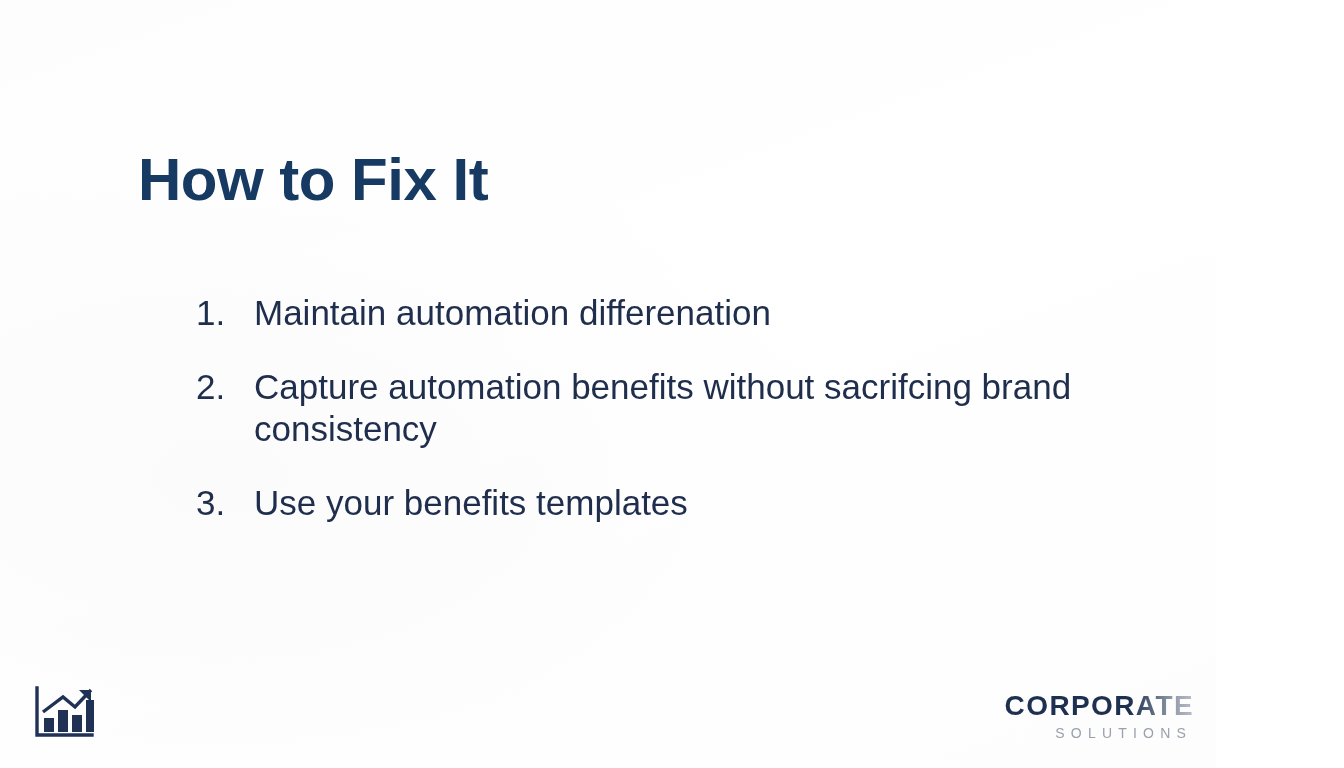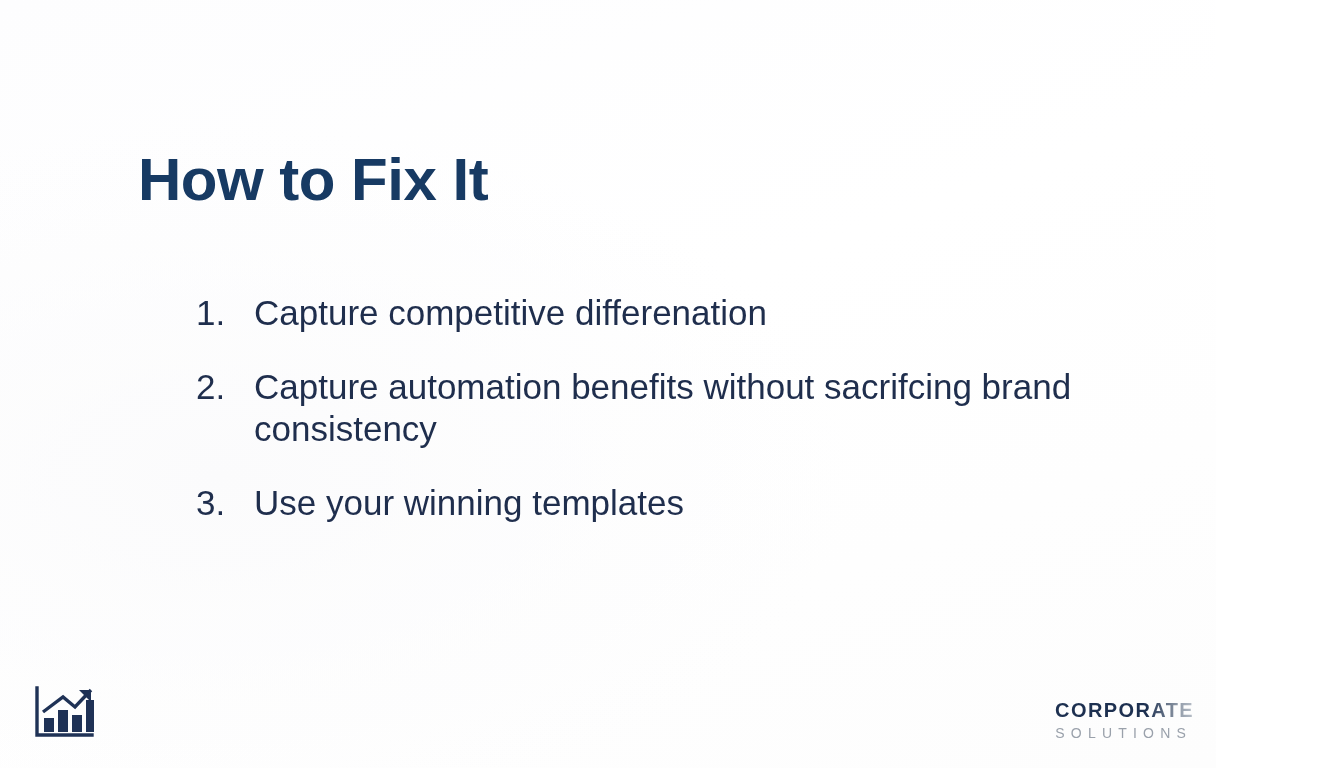--- a/index.html
+++ b/index.html
@@ -75,21 +75,21 @@
 
   
   #brand-lockup {
     position: absolute;
     right: 22px;
     bottom: 28px;
     text-align: right;
     line-height: 1;
   }
   #brand-primary {
-    font-size: 20px;
+    font-size: 28px;
     font-weight: bold;
     letter-spacing: 1.4px;
     background: linear-gradient(90deg, #1d3050 0%, #1d3050 66%, #8e98a6 88%, #b9c0c9 100%);
     -webkit-background-clip: text;
     background-clip: text;
     color: transparent;
     -webkit-text-fill-color: transparent;
     display: block;
   }
   #brand-secondary {
@@ -106,31 +106,31 @@
 <body>
 
 <div id="slide">
 
   <h1 id="slide-title">How to Fix It</h1>
 
   <ol id="bullet-list" style="list-style:none;margin:0;padding:0;">
 
     <li class="list-item">
       <span class="item-number">1.</span>
-      <span class="item-text">Capture competitive differenation</span>
+      <span class="item-text">Maintain automation differenation</span>
     </li>
 
     <li class="list-item">
       <span class="item-number">2.</span>
       <span class="item-text">Capture automation benefits without sacrifcing brand consistency</span>
     </li>
 
     <li class="list-item">
       <span class="item-number">3.</span>
-      <span class="item-text">Use your winning templates</span>
+      <span class="item-text">Use your benefits templates</span>
     </li>
 
   </ol>
 
   <div id="logo-mark">
     <svg viewBox="0 0 62 54" width="62" height="54" xmlns="http://www.w3.org/2000/svg">
 
       <path d="M5 2 L5 49 L60 49" fill="none" stroke="#1f3256" stroke-width="3.4" stroke-linecap="square"></path>
 
       <rect x="12" y="32" width="10" height="14" fill="#1f3256"></rect>

